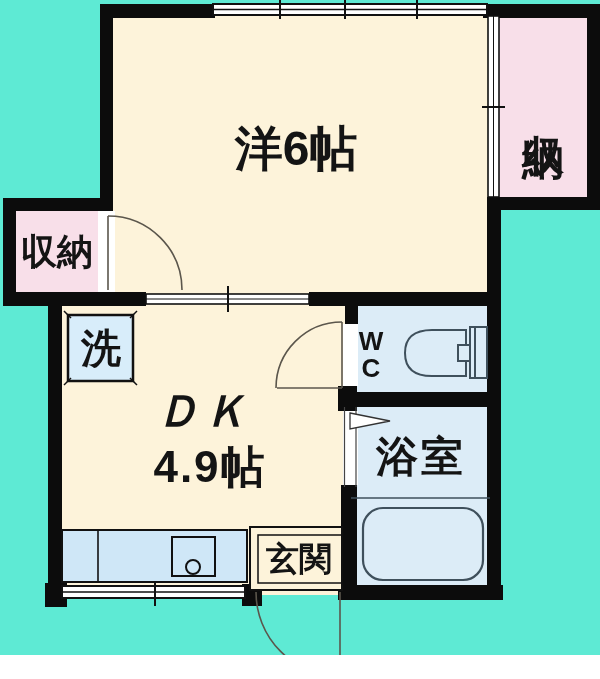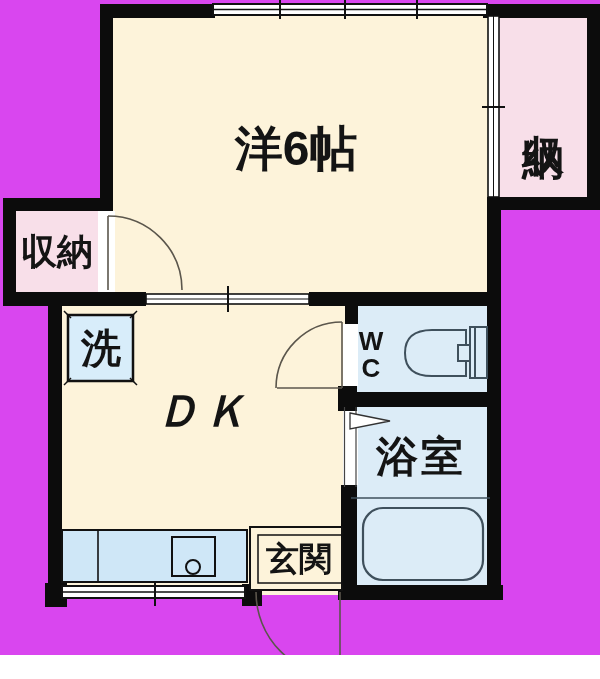--- a/index.html
+++ b/index.html
@@ -1,17 +1,17 @@
 <!DOCTYPE html>
 <html><head>
 <meta charset="utf-8">
 <style>
   html,body { margin:0; padding:0; background:#fff; }
   .plan {
-    position:relative; width:600px; height:655px; background:#d946ef; overflow:hidden;
+    position:relative; width:600px; height:655px; background:#5eead4; overflow:hidden;
     font-family:"Liberation Sans","DejaVu Sans",sans-serif;
   }
   .plan svg { position:absolute; left:0; top:0; }
   .lbl {
     position:absolute; font-weight:bold; color:#141414;
     transform:translate(-50%,-50%); white-space:nowrap;
     font-family:"Liberation Sans","DejaVu Sans",sans-serif;
   }
   #lbl-western      { left:296px; top:149px; font-size:48px; }
   #lbl-closet-left  { left:57px;  top:252px; font-size:36px; }
@@ -150,20 +150,21 @@
       <rect x="250" y="527" width="92" height="63" fill="#fdf3da" stroke="#111" stroke-width="2"></rect>
       <rect x="258" y="535" width="84" height="48" fill="none" stroke="#111" stroke-width="1.5"></rect>
     </g>
   </svg>
 
   <div class="lbl" id="lbl-western">洋6帖</div>
   <div class="lbl" id="lbl-closet-left">収納</div>
   <div class="lbl" id="lbl-closet-right">収納</div>
   <div class="lbl" id="lbl-laundry">洗</div>
   <div class="lbl" id="lbl-dk">ＤＫ</div>
+  <div class="lbl" id="lbl-dk-size">4.9帖</div>
   <div class="lbl" id="lbl-wc">
     <span>W</span>
     <span>C</span>
   </div>
   <div class="lbl" id="lbl-genkan">玄関</div>
   <div class="lbl" id="lbl-bath">浴室</div>
 
 </div>
 
 </body></html>

